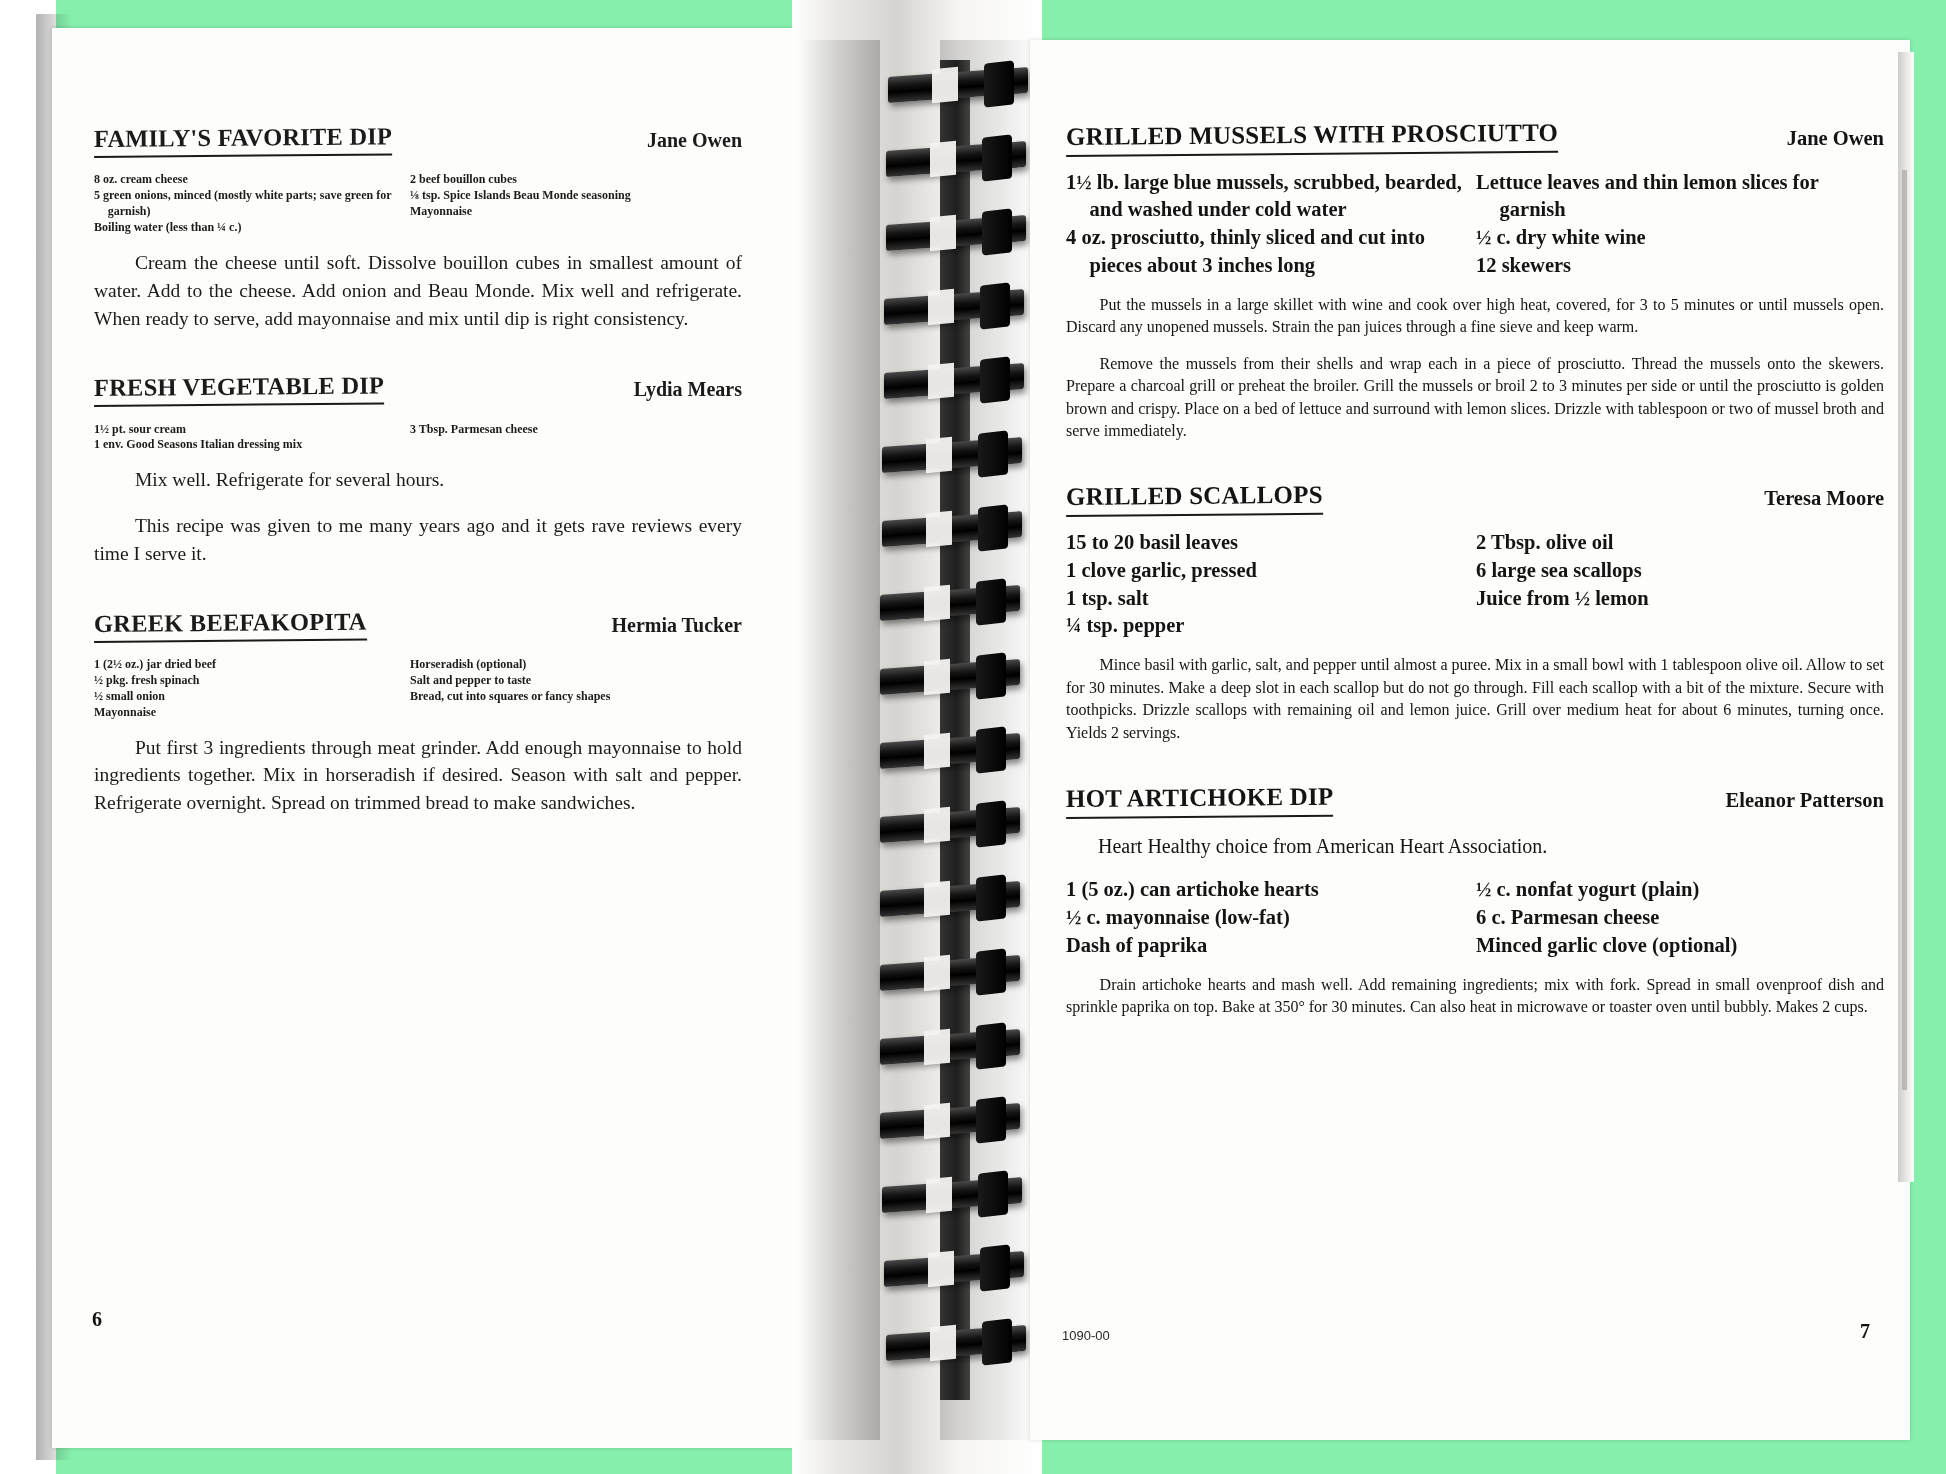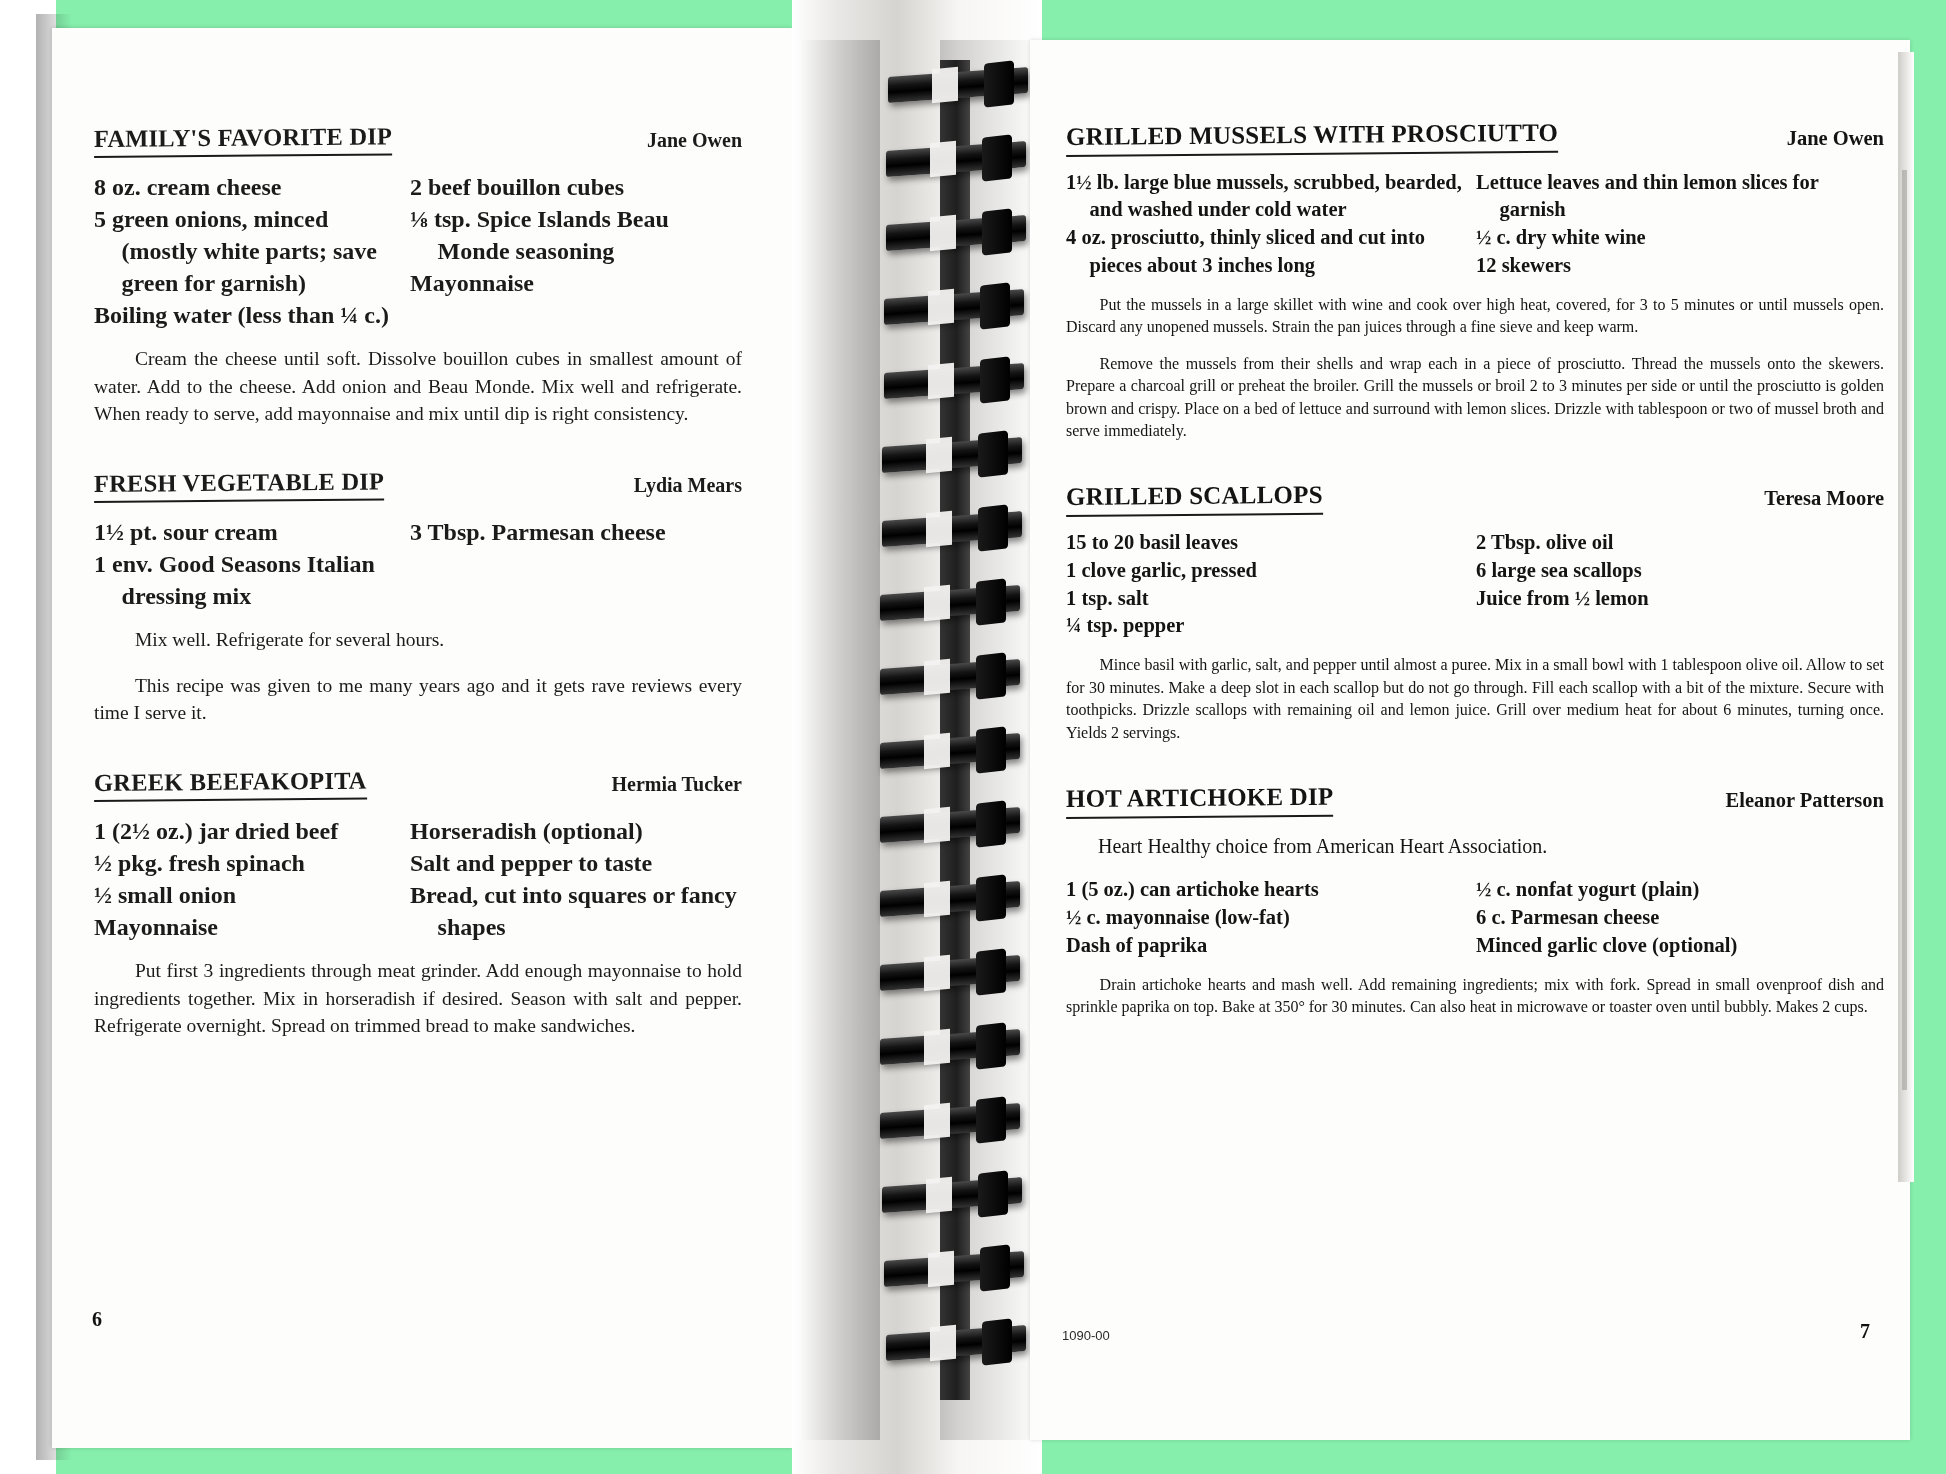--- a/index.html
+++ b/index.html
@@ -156,21 +156,21 @@
     position: absolute;
     left: 42px;
     top: 95px;
     width: 648px;
     font-size: 19.5px;
     line-height: 1.32;
     color: #1b1b1b;
   }
   .L .rtitle { font-size: 24.5px; }
   .L .rauthor { font-size: 20px; }
-  .L .ing { font-size: 24px; line-height: 1.33; }
+  .L .ing { font-size: 12px; line-height: 1.33; }
   .L .ing .c1 { width: 316px; }
   .L .ing .c2 { width: 330px; }
   .L .body-p { font-size: 19.5px; line-height: 1.42; margin: 13px 0 0 0; }
   .L .note-p { font-size: 19.5px; line-height: 1.42; margin: 18px 0 0 0; text-indent: 2.1em;}
   .L .recipe + .recipe { margin-top: 40px; }
   .L .ing-block { margin-top: 14px; }
 
   
   .R {
     position: absolute;

